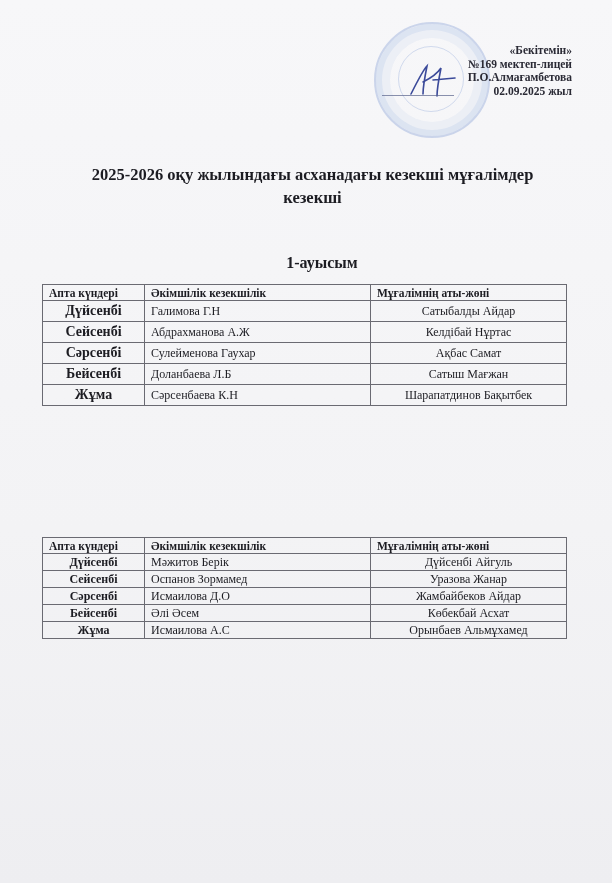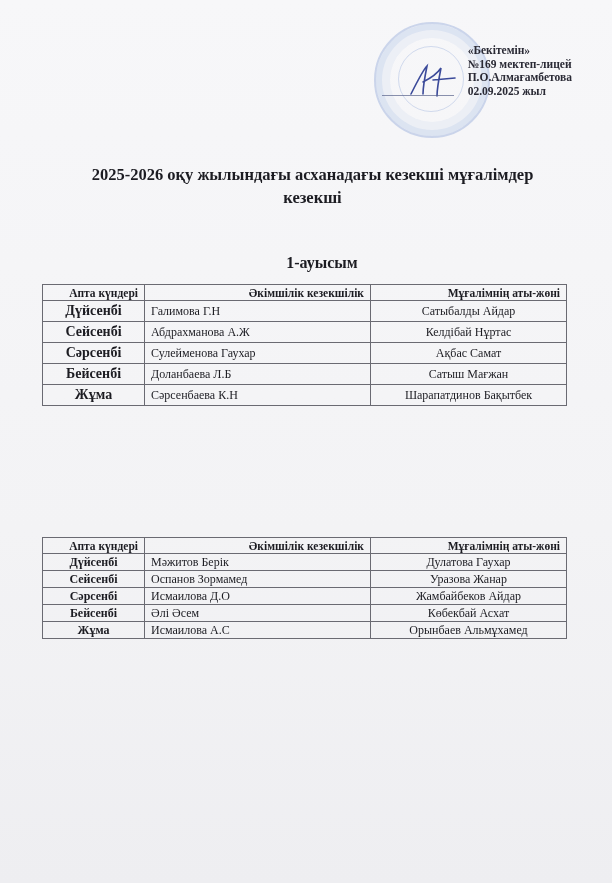--- a/index.html
+++ b/index.html
@@ -23,40 +23,40 @@
     position: absolute; left: 22px; top: 22px; width: 64px; height: 64px; border-radius: 50%;
     border: 1px solid rgba(120,150,210,0.3);
   }
   .signature {
     position: absolute; left: 405px; top: 60px; width: 60px; height: 40px;
   }
   .sig-line {
     position: absolute; left: 382px; top: 95px; width: 72px; height: 1px; background: rgba(90,100,140,0.7);
   }
   .approval {
-    position: absolute; right: 40px; top: 44px; 
+    position: absolute; right: 40px; top: 44px; text-align: right;
     font-weight: bold; font-size: 11.5px; line-height: 13.5px; color: #2a2a35;
   }
   .title {
     position: absolute; left: 30px; top: 163px; width: 565px; text-align: center;
     font-weight: bold; font-size: 16.5px; line-height: 23px; color: #1c1c22;
   }
   .shift-title {
     position: absolute; left: 16px; width: 612px; text-align: center;
     font-weight: bold; font-size: 16px; color: #1c1c22;
   }
   table.duty {
     position: absolute; left: 42px; width: 524px;
     border-collapse: collapse; table-layout: fixed;
     font-size: 12px;
   }
   table.duty th, table.duty td {
     border: 1px solid #6a6a72; padding: 0 6px; white-space: nowrap; overflow: hidden;
   }
-  table.duty th { font-weight: bold; font-size: 11.5px; text-align: right; }
+  table.duty th { font-weight: bold; font-size: 11.5px; text-align: left; }
   table.duty td.day { font-weight: bold; text-align: center; }
   table.duty td.admin { text-align: left; }
   table.duty td.teacher { text-align: center; }
   #t1 { top: 284px; }
   #t1 th { height: 15px; }
   #t1 td { height: 20px; }
   #t1 td.day { font-size: 14px; }
   #t2 { top: 537px; }
   #t2 th { height: 15px; }
   #t2 td { height: 16px; }
@@ -143,21 +143,21 @@
       <tr>
         <th>Апта күндері</th>
         <th>Әкімшілік кезекшілік</th>
         <th>Мұғалімнің аты-жөні</th>
       </tr>
     </thead>
     <tbody>
       <tr>
         <td class="day">Дүйсенбі</td>
         <td class="admin">Мәжитов Берік</td>
-        <td class="teacher">Дулатова Гаухар</td>
+        <td class="teacher">Дүйсенбі Айгуль</td>
       </tr>
       <tr>
         <td class="day">Сейсенбі</td>
         <td class="admin">Оспанов Зормамед</td>
         <td class="teacher">Уразова Жанар</td>
       </tr>
       <tr>
         <td class="day">Сәрсенбі</td>
         <td class="admin">Исмаилова Д.О</td>
         <td class="teacher">Жамбайбеков Айдар</td>

